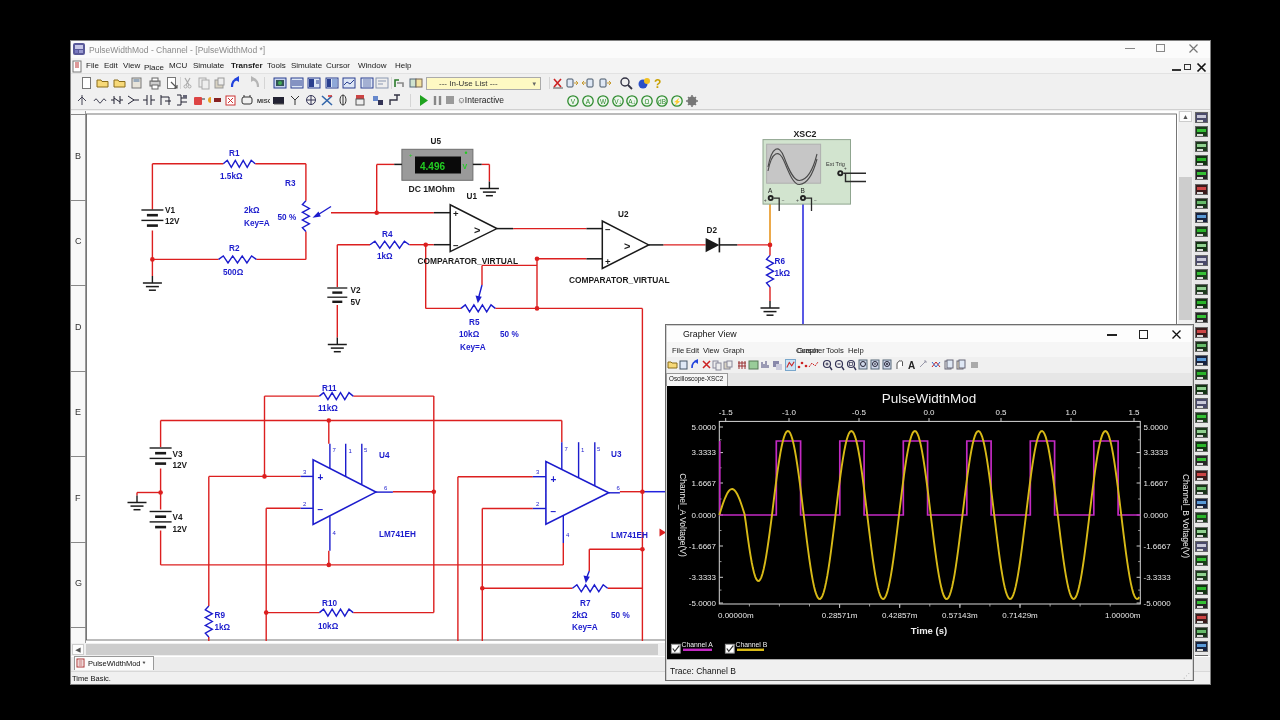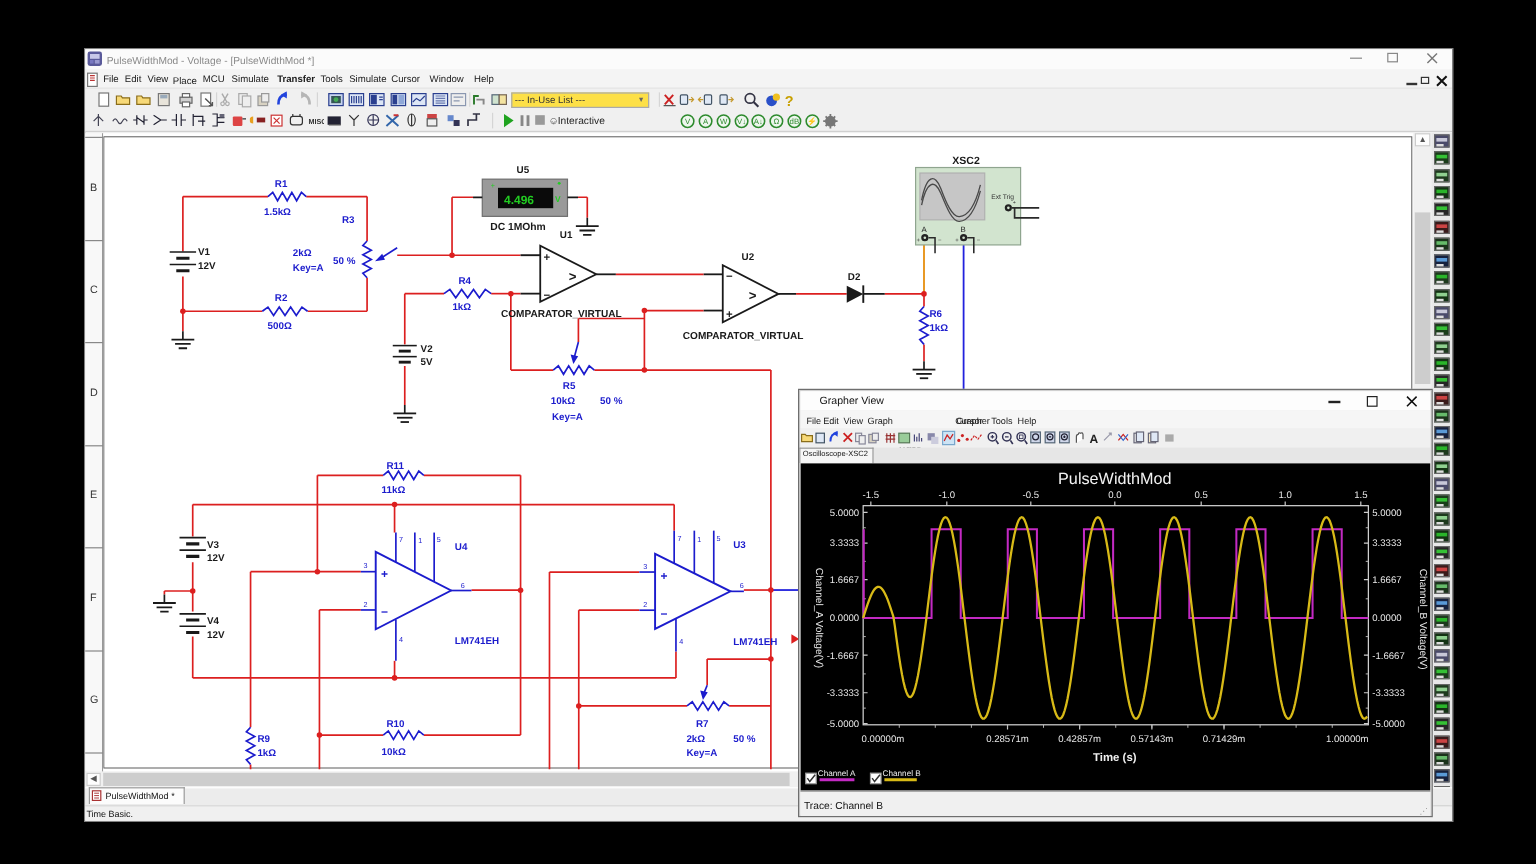--- a/index.html
+++ b/index.html
@@ -7,21 +7,21 @@
 </style></head><body>
 
 <div class="abs" style="left:70px;top:40px;width:1141px;height:645px;background:#f0f0f0;border:1px solid #808080"></div>
 
 <div class="abs" style="left:71px;top:41px;width:1139px;height:17px;background:#fbfbfb"></div>
 <div class="abs" style="left:73px;top:43px;width:12px;height:12px;background:#5a5a9a;border-radius:2px">
  <div class="abs" style="left:2px;top:2px;width:8px;height:4px;background:#c8c8e8"></div>
  <div class="abs" style="left:2px;top:7px;width:3px;height:3px;background:#7878c0"></div>
  <div class="abs" style="left:6px;top:7px;width:4px;height:3px;background:#9a9ad0"></div>
 </div>
-<div class="abs" style="left:89px;top:45px;font-size:8.5px;color:#8a8a8a">PulseWidthMod - Voltage - [PulseWidthMod *]</div>
+<div class="abs" style="left:89px;top:45px;font-size:8.5px;color:#8a8a8a">PulseWidthMod - Channel - [PulseWidthMod *]</div>
 <div class="abs" style="left:1125px;top:48px;width:10px;height:1px;background:#888"></div>
 <div class="abs" style="left:1156px;top:44px;width:9px;height:8px;border:1px solid #888"></div>
 <svg class="abs" style="left:1188px;top:43px" width="11" height="11" viewBox="0 0 11 11">
     <path d="M1.5 1.5 L9.5 9.5 M9.5 1.5 L1.5 9.5" stroke="#777" stroke-width="1.2"></path>
   </svg>
 
 <div class="abs" style="left:71px;top:58px;width:1139px;height:16px;background:#f4f4f4;border-bottom:1px solid #e2e2e2"></div>
 <svg class="abs" style="left:71px;top:60px" width="13" height="13" viewBox="0 0 13 13">
     <rect x="2" y="1" width="8" height="11" fill="#fff" stroke="#777"></rect>
     <path d="M4 3 L8 3 M4 5 L8 5 M4 7 L8 7" stroke="#b33"></path>
@@ -124,21 +124,21 @@
   </svg>
 <div style="position:absolute;left:391px;top:77px;width:1px;height:12px;background:#d5d5d5"></div>
 <svg style="position:absolute;left:392px;top:76px" width="14" height="14" viewBox="0 0 14 14">
     <path d="M3 11 L3 4 L7 4" stroke="#2a7a2a" stroke-width="1.6" fill="none"></path>
     <path d="M5 7 L11 7 L11 11" stroke="#888" stroke-width="1.6" fill="none"></path>
   </svg>
 <svg style="position:absolute;left:409px;top:76px" width="14" height="14" viewBox="0 0 14 14">
     <rect x="1" y="3" width="6" height="8" fill="#cfe3cf" stroke="#567"></rect>
     <rect x="7" y="3" width="6" height="8" fill="#f3e3a0" stroke="#765"></rect>
   </svg>
-<div style="position:absolute;left:426px;top:77px;width:115px;height:13px;background:#fde047;border:1px solid #aaa;font-size:8px;color:#333;padding-left:2px;line-height:12px">--- In-Use List ---<span style="position:absolute;right:4px;top:0px;color:#666;font-size:7px">▾</span></div>
+<div style="position:absolute;left:426px;top:77px;width:115px;height:13px;background:#fef9c3;border:1px solid #aaa;font-size:8px;color:#333;padding-left:12px;line-height:12px">--- In-Use List ---<span style="position:absolute;right:4px;top:0px;color:#666;font-size:7px">▾</span></div>
 <div style="position:absolute;left:549px;top:77px;width:1px;height:12px;background:#d5d5d5"></div>
 <svg style="position:absolute;left:550.5px;top:76px" width="14" height="14" viewBox="0 0 14 14">
     <path d="M3 3 L10 11 M10 3 L3 11" stroke="#cc2222" stroke-width="1.6"></path>
     <path d="M2 12 L12 12" stroke="#555"></path>
   </svg>
 <svg style="position:absolute;left:565px;top:76px" width="14" height="14" viewBox="0 0 14 14">
     <rect x="2" y="3" width="6" height="8" rx="1" fill="#dfe8f5" stroke="#456"></rect>
     <path d="M9 7 L13 7 M11 5 L13 7 L11 9" stroke="#c59a30" fill="none"></path>
   </svg>
 <svg style="position:absolute;left:581px;top:76px" width="14" height="14" viewBox="0 0 14 14">

